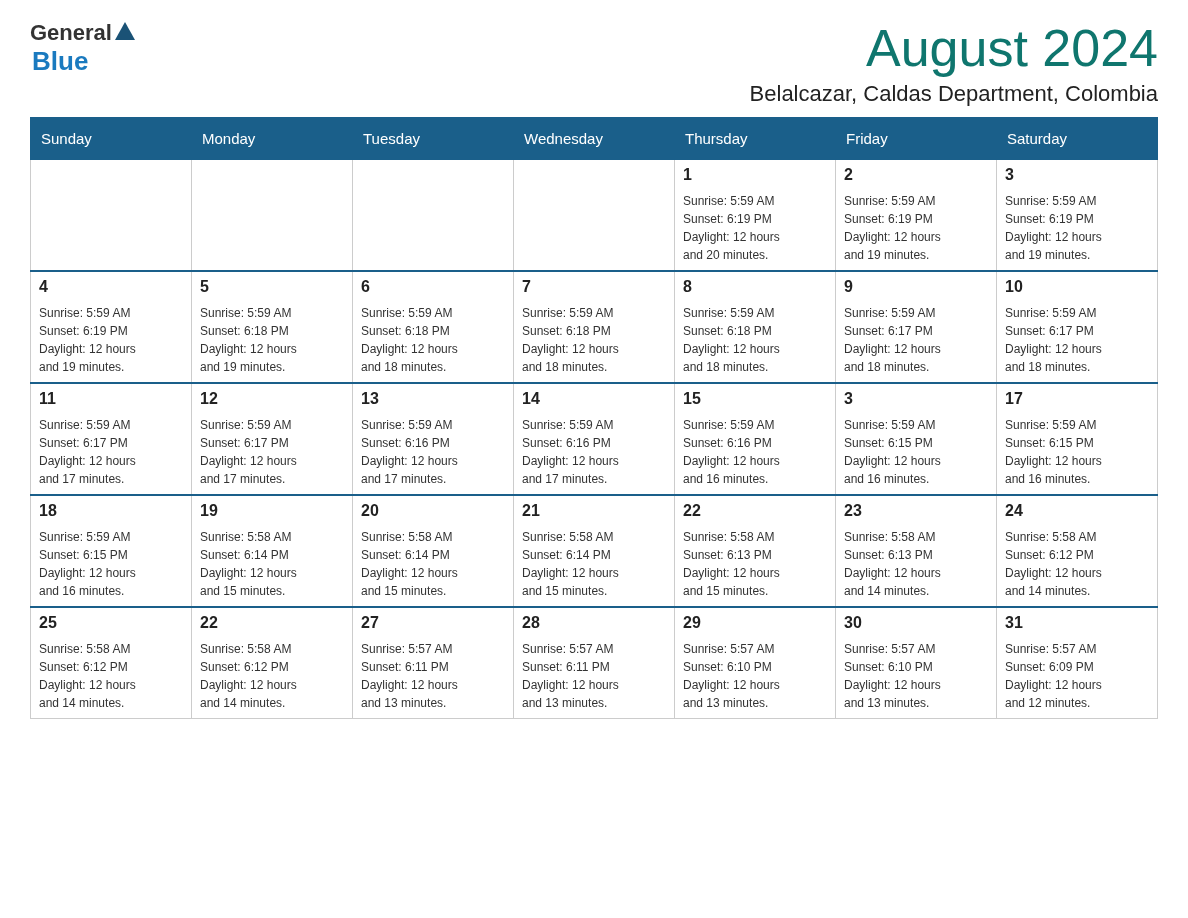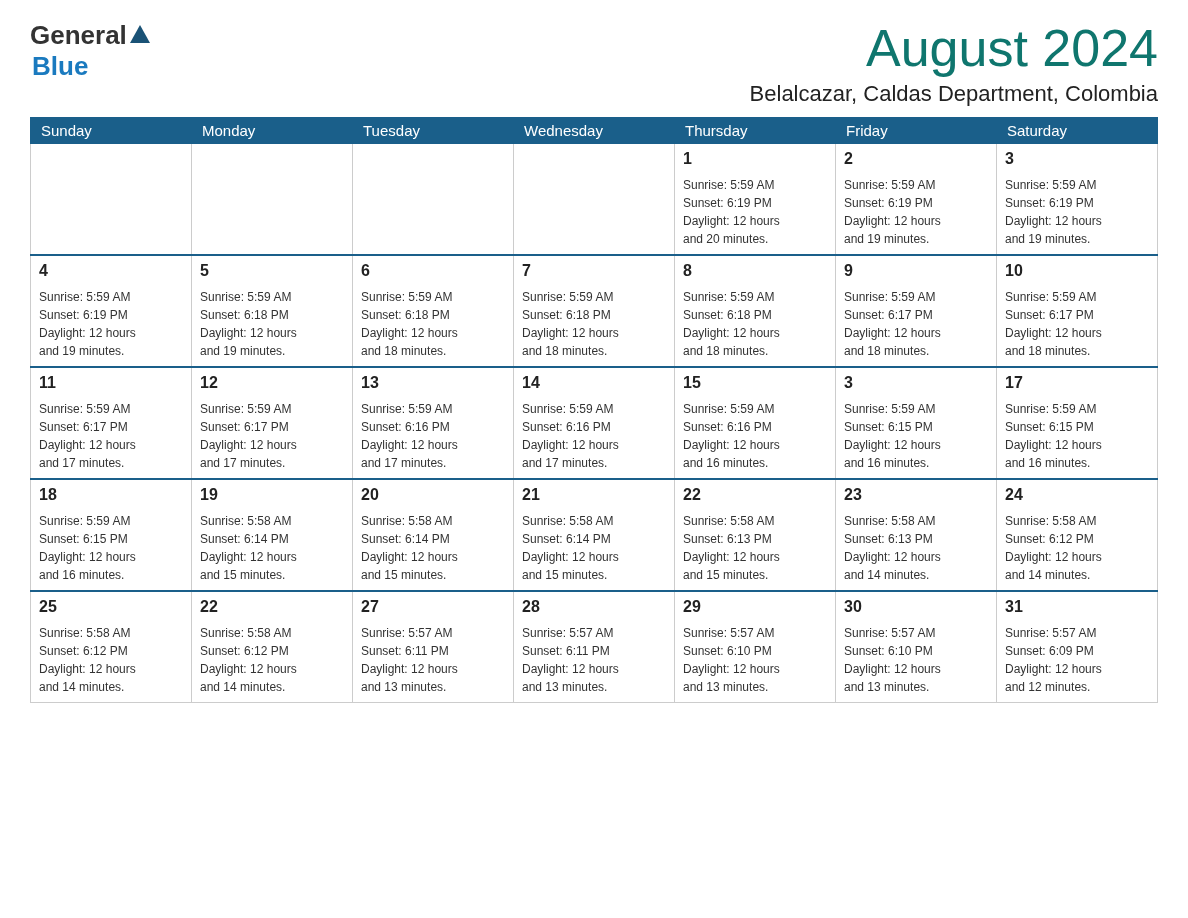--- a/index.html
+++ b/index.html
@@ -10,21 +10,21 @@
       width: 1188px;
       min-height: 918px;
     }
     .header-row {
       display: flex;
       justify-content: space-between;
       align-items: flex-start;
       margin-bottom: 8px;
     }
     .logo-text-general {
-      font-size: 26px;
+      font-size: 22px;
       font-weight: bold;
       color: #333;
     }
     .logo-blue {
       font-size: 26px;
       font-weight: bold;
       color: #1a7abf;
       margin-left: 2px;
     }
     .logo-wrap {
@@ -54,21 +54,21 @@
       width: 100%;
       border-collapse: collapse;
       margin-top: 10px;
       table-layout: fixed;
     }
     .calendar-table th {
       background-color: #1a5f8a;
       color: #fff;
       font-size: 15px;
       font-weight: normal;
-      padding: 4px 10px;
+      padding: 12px 10px;
       text-align: left;
       border: 1px solid #1a5f8a;
     }
     .calendar-table td {
       vertical-align: top;
       padding: 6px 8px;
       border: 1px solid #ccc;
       font-size: 12.5px;
       color: #222;
       height: 110px;

